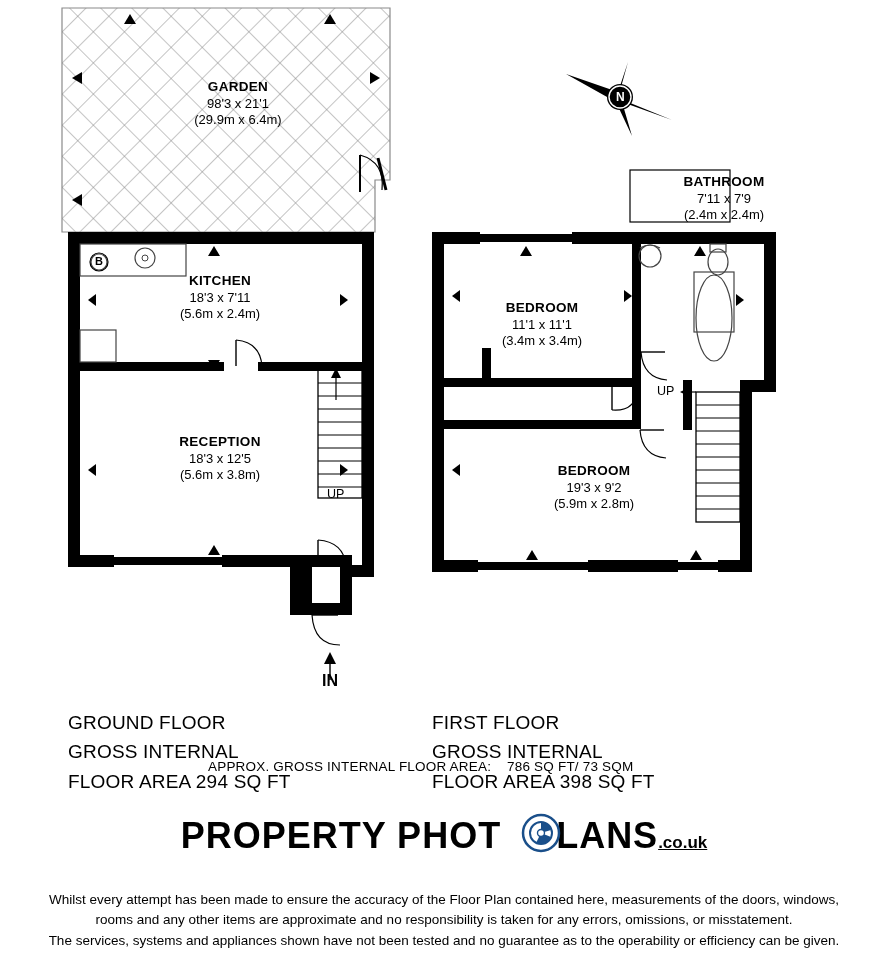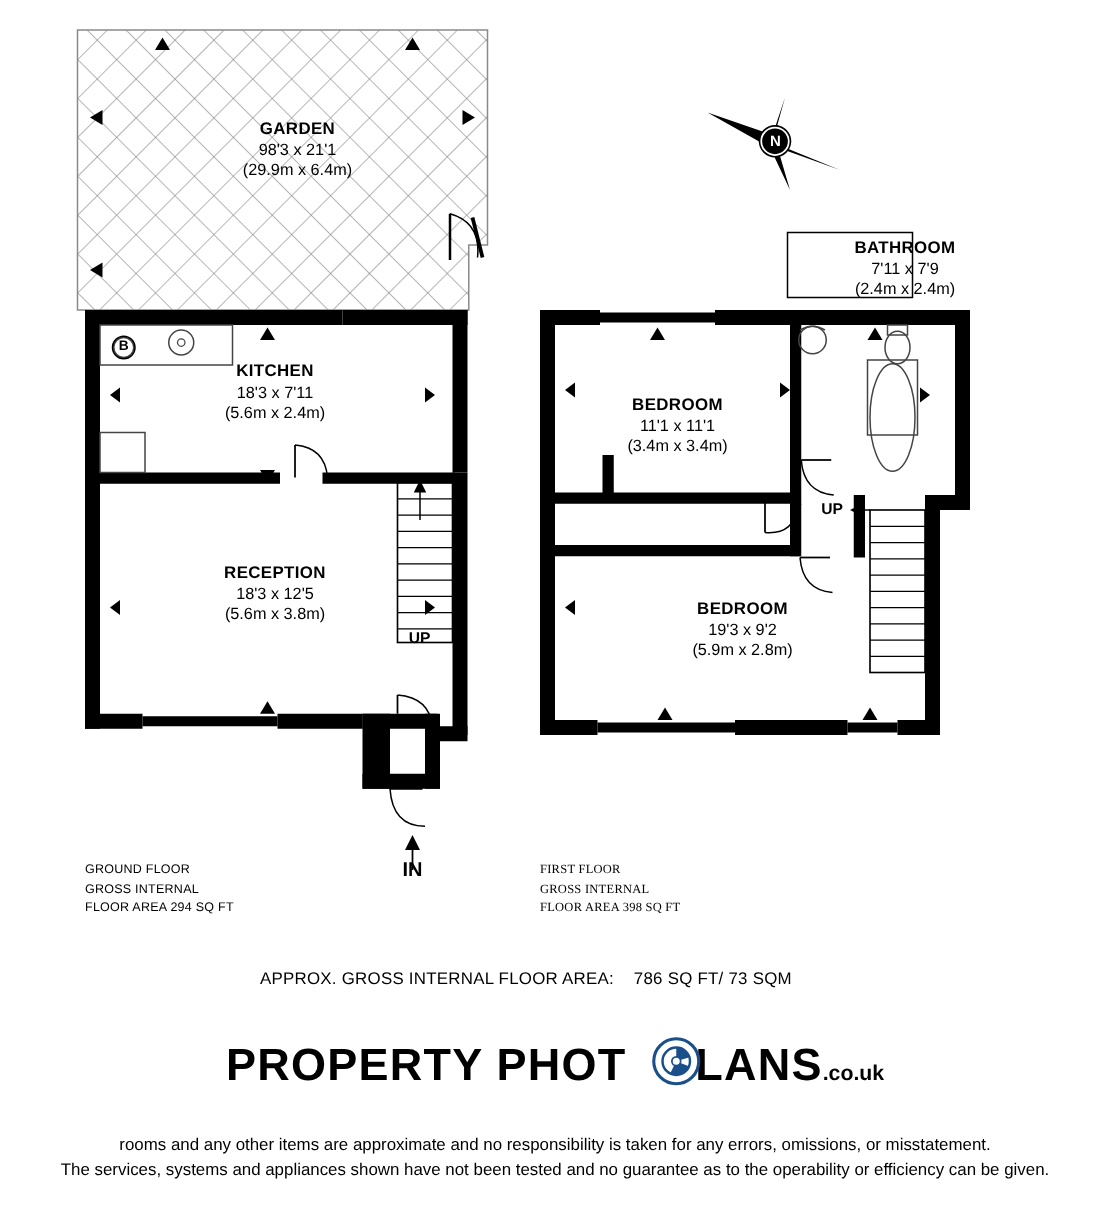--- a/index.html
+++ b/index.html
@@ -10,21 +10,21 @@
   body {
     width: 888px;
     height: 968px;
     position: relative;
     font-family: "Liberation Sans", sans-serif;
     color: #000;
     overflow: hidden;
   }
   .plan {
     position: absolute;
-    left: 0; top: 16px;
+    left: 0; top: 0;
     width: 888px;
     height: 812px;
   }
   svg.floorplan {
     position: absolute;
     left: 0; top: 0;
     width: 888px;
     height: 968px;
   }
   .lbl {
@@ -36,23 +36,24 @@
   .room-name {
     font-size: 13.5px;
     font-weight: bold;
     letter-spacing: 0.3px;
   }
   .room-dim {
     font-size: 13px;
   }
   .floor-block {
     position: absolute;
-    font-size: 10px;
+    font-size: 19px;
     line-height: 1.55;
     letter-spacing: 0.2px;
+    margin-top: 36px;
   }
   .approx {
     position: absolute;
     font-size: 13.5px;
     letter-spacing: 0.2px;
   }
   .disclaimer {
     position: absolute;
     width: 888px;
     text-align: center;
@@ -66,30 +67,31 @@
   }
   .logo-main {
     font-size: 36px;
     font-weight: bold;
     letter-spacing: 1px;
   }
   .logo-suffix {
     font-size: 17px;
     font-weight: bold;
     letter-spacing: 0px;
+    text-decoration: underline;
   }
   .logo-tag {
     font-size: 12.5px;
     letter-spacing: 1.6px;
     margin-top: 3px;
   }
   .up-lbl {
     position: absolute;
     font-size: 12.5px;
-    font-weight: bold;
+    font-weight: normal;
   }
   .in-lbl {
     position: absolute;
     font-size: 16px;
     font-weight: bold;
   }
   .b-lbl {
     position: absolute;
     font-size: 11px;
     font-weight: bold;
@@ -322,21 +324,21 @@
   <div class="in-lbl" style="left:322px; top:672px;">IN</div>
   <div class="b-lbl" style="left:95px; top:255px;">B</div>
   <div class="compass-n" style="left:616px; top:90px;">N</div>
 
   <div class="floor-block" style="left:68px; top:672px;">
     <div>GROUND FLOOR</div>
     <div>GROSS INTERNAL</div>
     <div>FLOOR AREA 294 SQ FT</div>
   </div>
 
-  <div class="floor-block" style="left:432px; top:672px;font-family:Liberation Serif, serif;">
+  <div class="floor-block" style="left:432px; top:672px;">
     <div>FIRST FLOOR</div>
     <div>GROSS INTERNAL</div>
     <div>FLOOR AREA 398 SQ FT</div>
   </div>
 
   <div class="approx" style="left:208px; top:759px;">
     <span>APPROX. GROSS INTERNAL FLOOR AREA:</span>
     <span style="display:inline-block;width:8px;"></span>
     <span>786 SQ FT/  73 SQM</span>
   </div>
@@ -348,17 +350,18 @@
         <circle cx="20" cy="20" r="18" fill="#ffffff" stroke="#1a4f8a" stroke-width="2.5"></circle>
         <circle cx="20" cy="20" r="11" fill="none" stroke="#1a4f8a" stroke-width="2"></circle>
         <path d="M 20,9 A 11,11 0 0 1 30,17 L 20,20 Z" fill="#1a4f8a"></path>
         <path d="M 30,24 A 11,11 0 0 1 15,30 L 20,20 Z" fill="#1a4f8a"></path>
         <circle cx="20" cy="20" r="3.5" fill="#ffffff" stroke="#1a4f8a" stroke-width="1.4"></circle>
       </svg>
     </div>
   </div>
 
   <div class="disclaimer" style="top:890px;">
+    <div>Whilst every attempt has been made to ensure the accuracy of the Floor Plan contained here, measurements of the doors, windows,</div>
     <div>rooms and any other items are approximate and no responsibility is taken for any errors, omissions, or misstatement.</div>
     <div>The services, systems and appliances shown have not been tested and no guarantee as to the operability or efficiency can be given.</div>
   </div>
 
 </div>
 
 </body></html>

